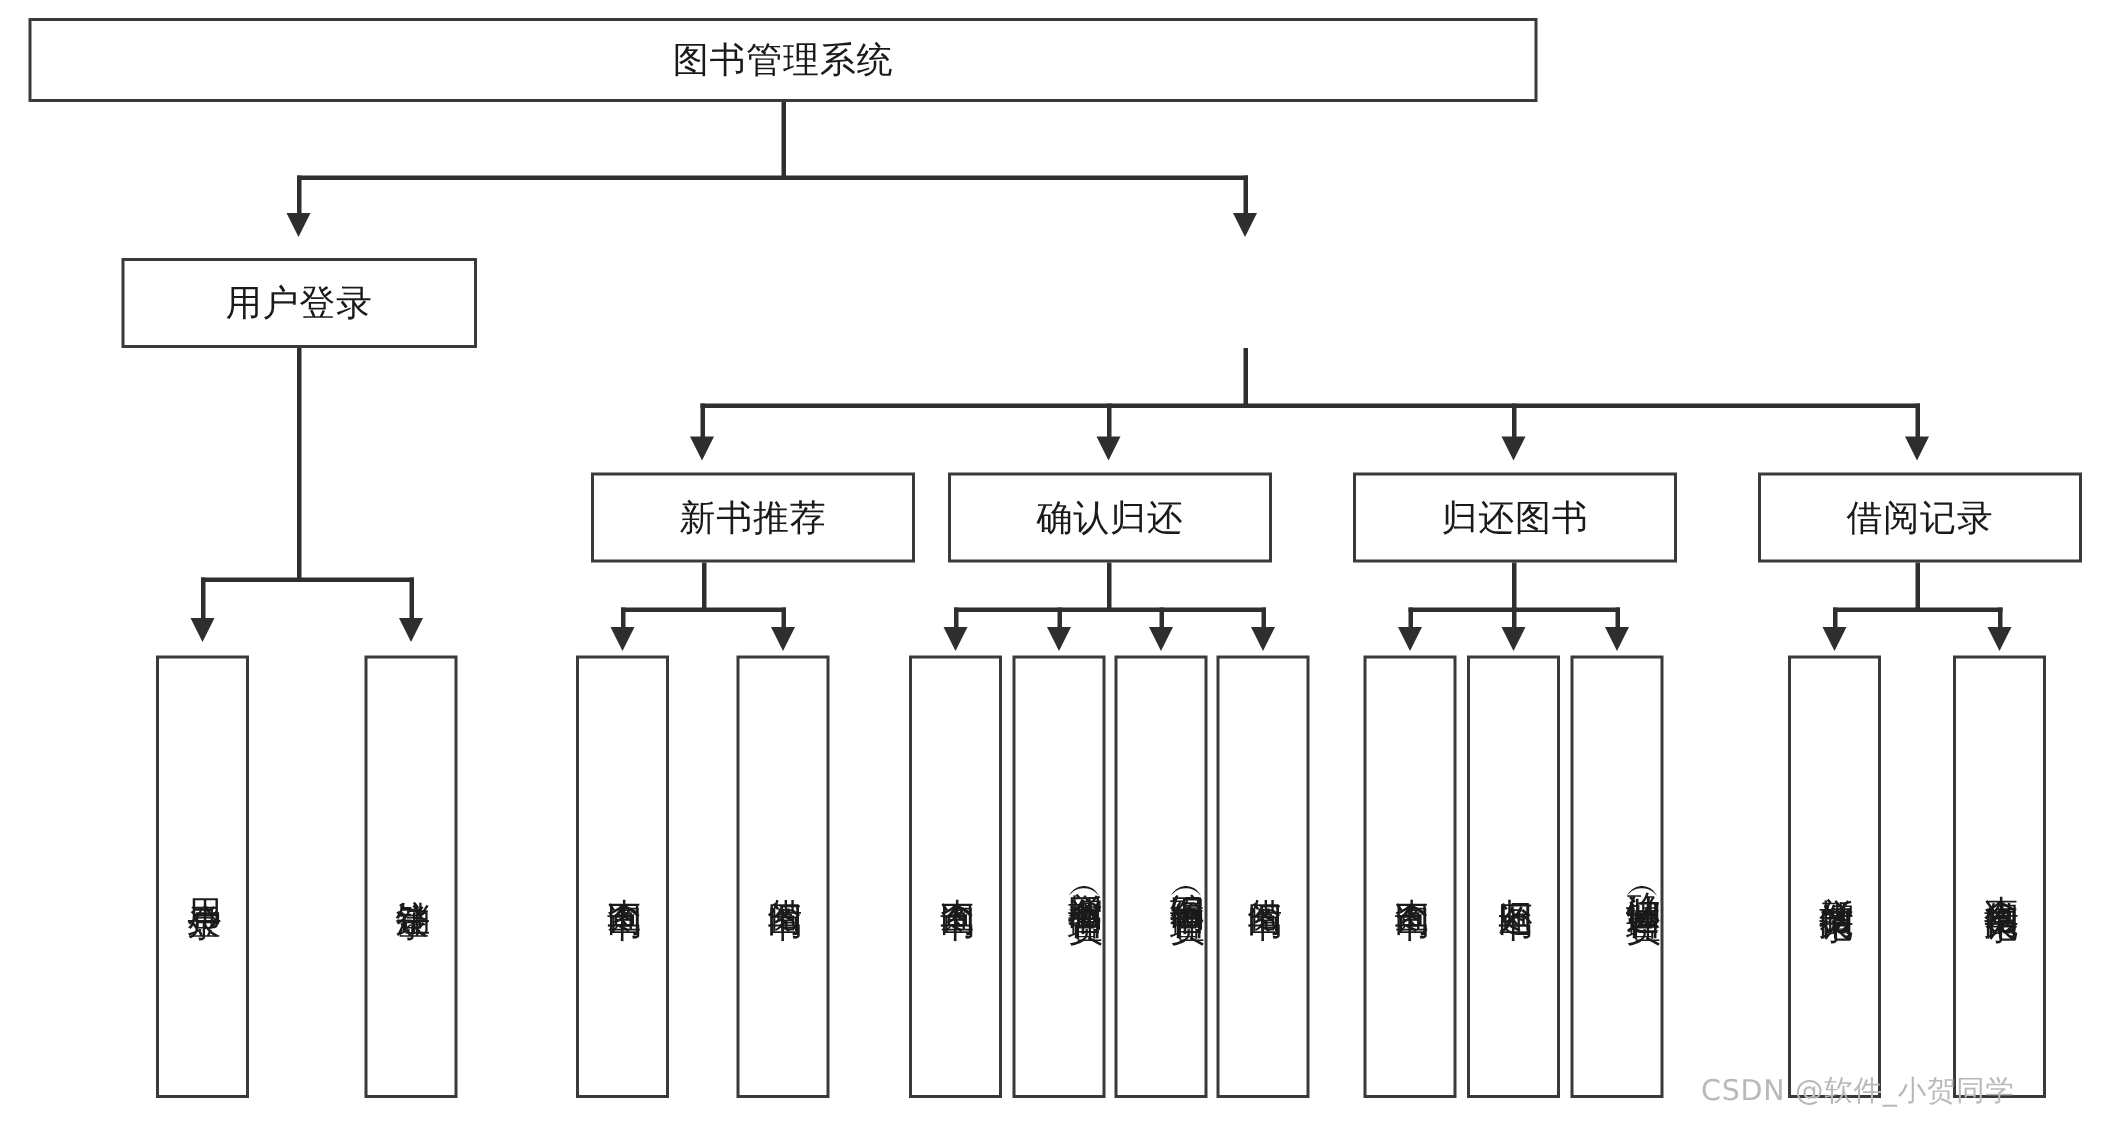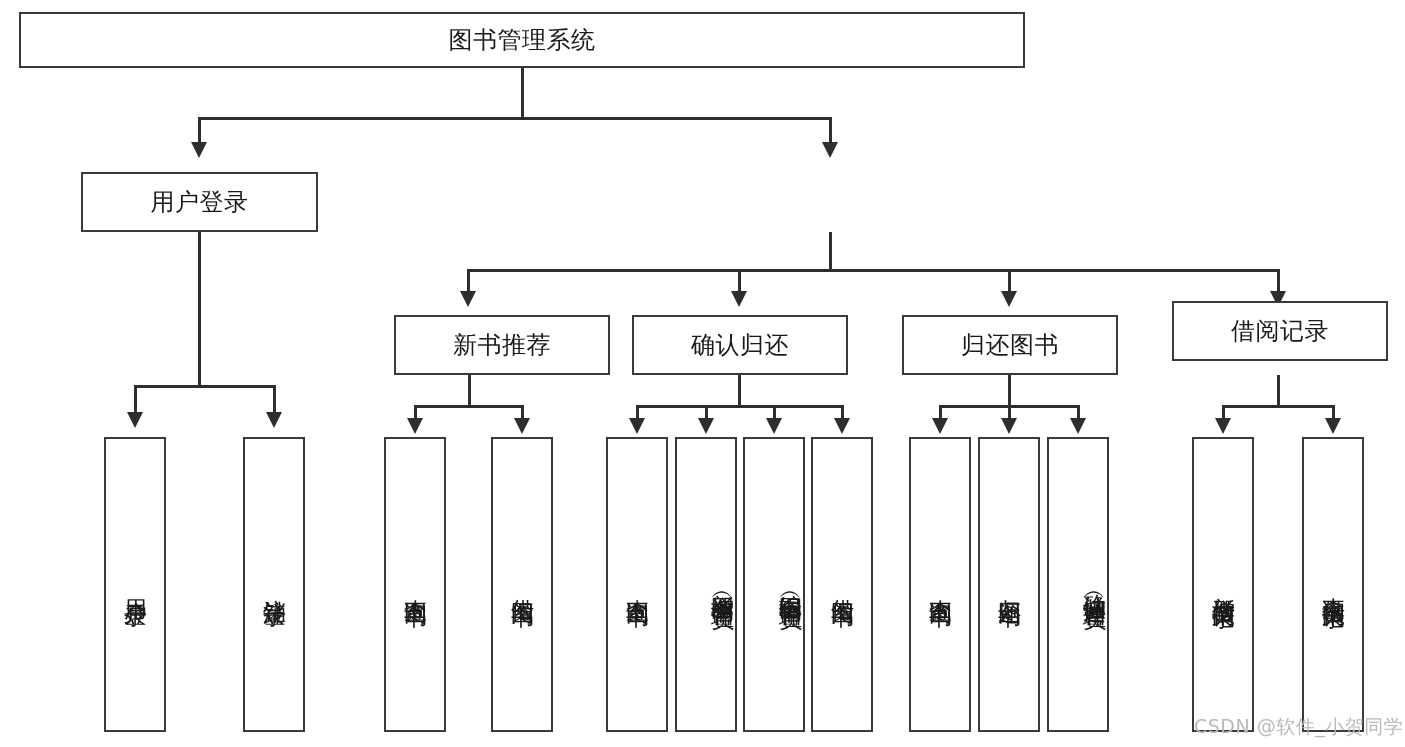--- a/index.html
+++ b/index.html
@@ -111,21 +111,21 @@
 
   <div class="node horiz" style="left:362px; top:315px; width:216px; height:60px;margin-left:32px;">
     <span>新书推荐</span>
   </div>
   <div class="node horiz" style="left:632px; top:315px; width:216px; height:60px;">
     <span>确认归还</span>
   </div>
   <div class="node horiz" style="left:902px; top:315px; width:216px; height:60px;">
     <span>归还图书</span>
   </div>
-  <div class="node horiz" style="left:1172px; top:301px; width:216px; height:60px;">
+  <div class="node horiz" style="left:1172px; top:315px; width:216px; height:60px;">
     <span>借阅记录</span>
   </div>
 
   <div class="edge v" style="left:468px; top:375px; width:3px; height:33px;"></div>
   <div class="edge h" style="left:414px; top:405px; width:110px; height:3px;"></div>
   <div class="edge v" style="left:414px; top:405px; width:3px; height:16px;"></div>
   <div class="arrow" style="left:407px; top:418px;"></div>
   <div class="edge v" style="left:521px; top:405px; width:3px; height:16px;"></div>
   <div class="arrow" style="left:514px; top:418px;"></div>
 
@@ -193,17 +193,17 @@
     <span>确认归还（管理员）</span>
   </div>
 
   <div class="node vert" style="left:1192px; top:437px; width:62px; height:295px; align-items:center;">
     <span>新增借阅记录</span>
   </div>
   <div class="node vert" style="left:1302px; top:437px; width:62px; height:295px; align-items:center;">
     <span>查询借阅记录</span>
   </div>
 
-  <div class="watermark" style="left:1194px; top:714px;">
+  <div class="watermark" style="left:1134px; top:714px;">
     <span>CSDN @软件_小贺同学</span>
   </div>
 
 </div>
 
 </body></html>

